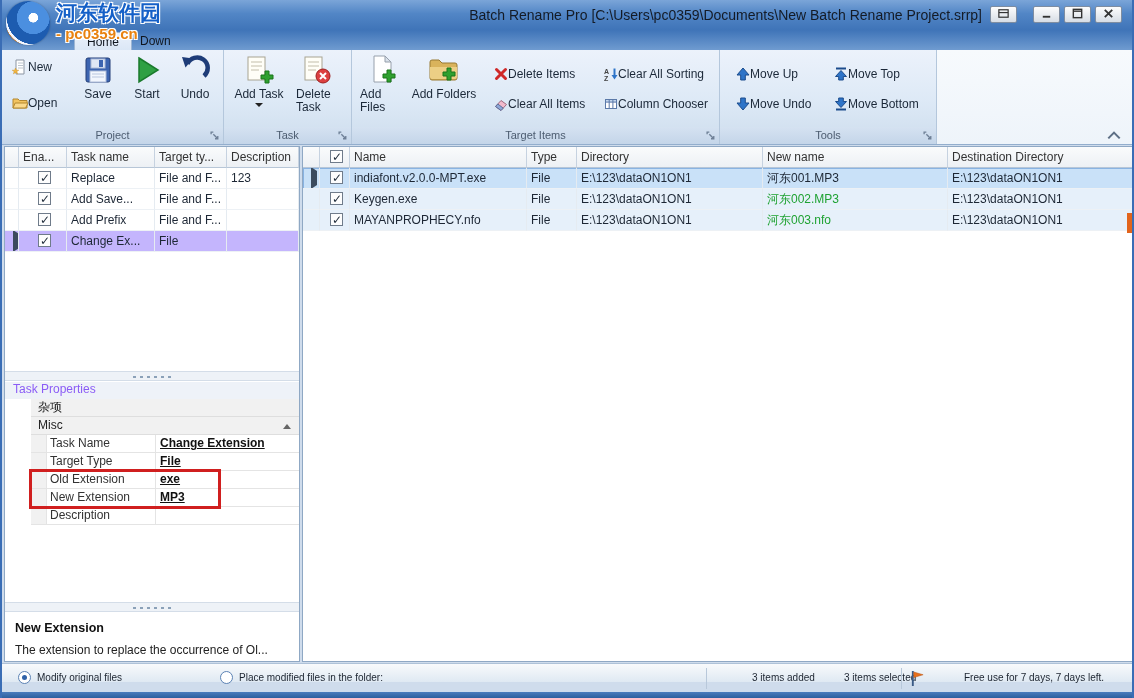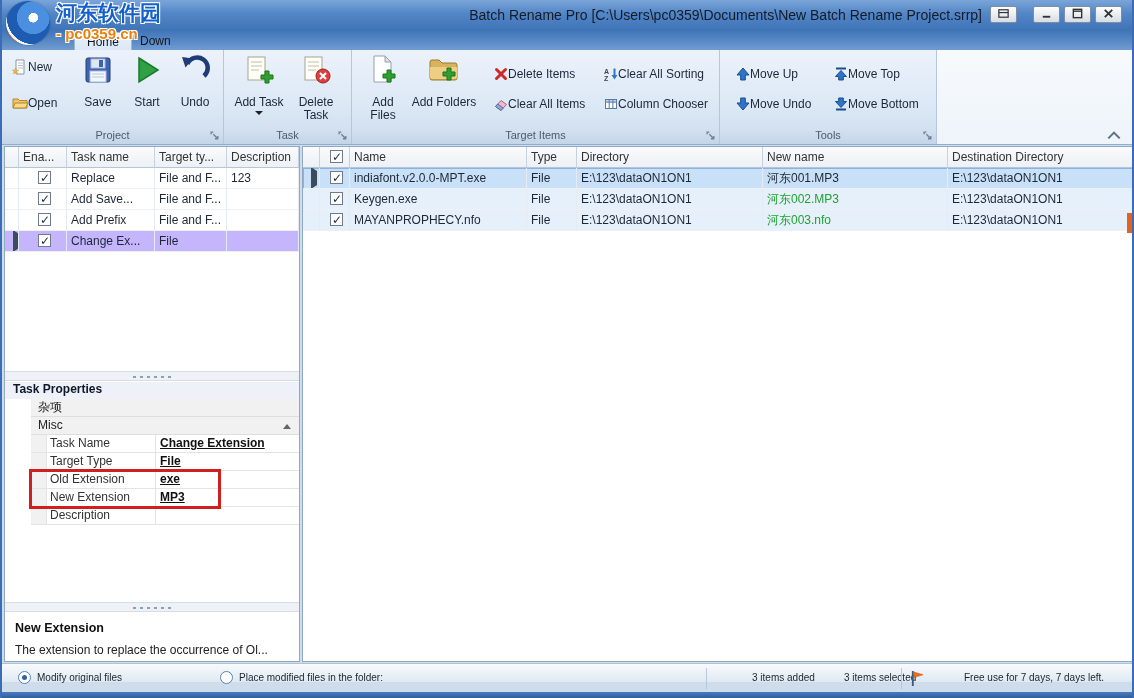--- a/index.html
+++ b/index.html
@@ -35,21 +35,21 @@
   .rgroup-label { position:absolute; bottom:0; left:0; right:0; height:17px;
     background:linear-gradient(#d5e2f1,#c4d5e9); text-align:center;
     font-size:11px; color:#4c5c70; line-height:16px; }
   .launcher { position:absolute; right:3px; bottom:3px; width:10px; height:10px; }
   .ribbon-empty { position:absolute; left:935px; top:0; width:199px; height:94px;
     background:linear-gradient(#f7fafd,#eef4fa); }
   .ribbon-collapse { position:absolute; right:10px; bottom:3px; width:16px; height:11px; }
 
   .btn-large { position:absolute; display:flex; flex-direction:column; align-items:center;
     font-size:12px; color:#1b2838; cursor:default; }
-  .btn-large .lbl { text-align:center; line-height:13px; margin-top:11px; }
+  .btn-large .lbl { line-height:13px; margin-top:3px; }
   .btn-small { position:absolute; display:flex; align-items:center; height:20px;
     font-size:12px; color:#1b2838; white-space:nowrap;text-align:right; }
   .icon30 { width:30px; height:30px; }
   .icon16 { width:16px; height:16px; }
   .icon14 { width:14px; height:14px; }
   .icon30 svg,.icon16 svg,.icon14 svg,.launcher svg,.ribbon-collapse svg { display:block; width:100%; height:100%; }
   .caret-down { width:0; height:0; border-left:4px solid transparent; border-right:4px solid transparent;
     border-top:4px solid #222; margin-top:2px; }
 
   
@@ -80,21 +80,21 @@
   .green-name { color:#1fa232; }
 
   
   .splitter { position:absolute; left:0; width:100%; height:10px; background:#eef2f7;
     border-top:1px solid #d4dde8; border-bottom:1px solid #d4dde8; }
   .splitter .dots { position:absolute; left:50%; top:3px; width:42px; height:4px; margin-left:-21px;
     background-image:radial-gradient(circle,#8ba1b8 1.2px,transparent 1.4px); background-size:7px 4px; }
 
   
   .props-title { position:absolute; left:0; top:235px; width:100%; height:17px;
-    font-size:12px; font-weight:bold; color:#0f172a; padding-left:8px; background:#eef2f8; }
+    font-size:12px; font-weight:normal; color:#8b5cf6; padding-left:8px; background:#eef2f8; }
   .pg-row { position:absolute; left:26px; width:268px; height:18px; display:grid;
     grid-template-columns:16px 109px 1fr; font-size:12px; border-bottom:1px solid #e4e4e4; }
   .pg-row .ind { background:#f1f1f1; border-right:1px solid #e4e4e4; }
   .pg-row .lab { color:#333; line-height:17px; padding-left:3px; border-right:1px solid #e4e4e4;
     white-space:nowrap; overflow:hidden; }
   .pg-row .val { font-weight:bold; color:#111; line-height:17px; padding-left:4px; white-space:nowrap;text-decoration:underline; }
   .pg-cat { position:absolute; left:26px; width:268px; height:18px; background:#f1f1f1;
     font-size:12px; color:#222; line-height:17px; padding-left:7px; border-bottom:1px solid #dedede; }
   .chev-up { position:absolute; right:8px; top:7px; width:0; height:0;
     border-left:4px solid transparent; border-right:4px solid transparent; border-bottom:5px solid #666; }

